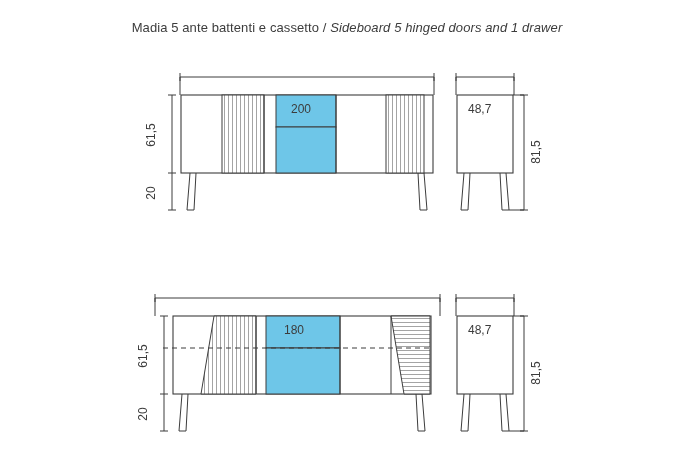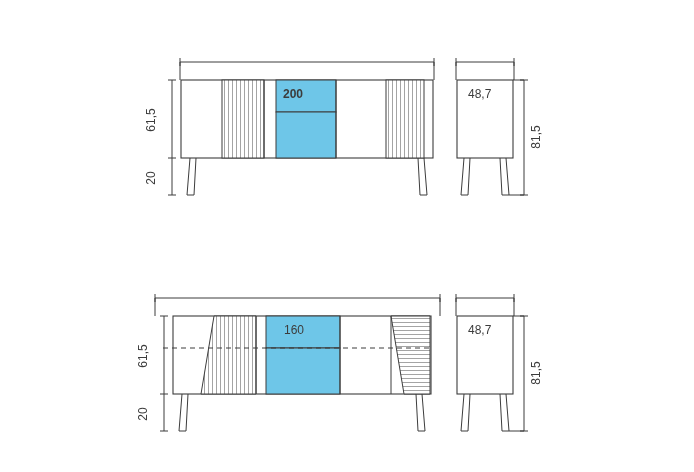--- a/index.html
+++ b/index.html
@@ -59,20 +59,23 @@
     overflow: visible;
   }
 </style>
 </head>
 <body>
 
 <div class="page">
 
   <div class="block" style="top:20px;">
 
+    <div class="caption">
+      <span class="it">Madia 5 ante battenti e cassetto</span><span class="sep"> / </span><span class="en">Sideboard 5 hinged doors and 1 drawer</span>
+    </div>
 
     <div class="drawing" style="margin-top:14px;">
 
       <svg width="694" height="180" viewBox="0 0 694 180">
         <defs>
           <pattern id="hatchA" width="4" height="4" patternUnits="userSpaceOnUse">
             <rect width="4" height="4" fill="#ffffff"></rect>
             <line x1="0" y1="0" x2="0" y2="4" stroke="#8d8d8d" stroke-width="1.6"></line>
           </pattern>
           <pattern id="hatchH" width="4" height="4" patternUnits="userSpaceOnUse">
@@ -144,21 +147,21 @@
 
         <g stroke="#3c3c3c" stroke-width="1" fill="none">
           <line x1="524" y1="46" x2="524" y2="161"></line>
           <line x1="520" y1="46" x2="528" y2="46"></line>
           <line x1="520" y1="161" x2="528" y2="161"></line>
           <line x1="513" y1="46" x2="524" y2="46"></line>
           <line x1="509" y1="161" x2="524" y2="161"></line>
         </g>
       </svg>
 
-      <div class="dim-label" style="left:283px; top:53px;font-weight:bold;">200</div>
+      <div class="dim-label" style="left:291px; top:53px;">200</div>
       <div class="dim-label vert" style="left:131px; top:79px; width:40px; text-align:center;">61,5</div>
       <div class="dim-label vert" style="left:137px; top:137px; width:28px; text-align:center;">20</div>
       <div class="dim-label" style="left:468px; top:53px;">48,7</div>
       <div class="dim-label vert" style="left:516px; top:96px; width:40px; text-align:center;">81,5</div>
     </div>
   </div>
 
   <div class="block" style="top:256px;">
 
 
@@ -232,21 +235,21 @@
 
         <g stroke="#3c3c3c" stroke-width="1" fill="none">
           <line x1="524" y1="46" x2="524" y2="161"></line>
           <line x1="520" y1="46" x2="528" y2="46"></line>
           <line x1="520" y1="161" x2="528" y2="161"></line>
           <line x1="513" y1="46" x2="524" y2="46"></line>
           <line x1="509" y1="161" x2="524" y2="161"></line>
         </g>
       </svg>
 
-      <div class="dim-label" style="left:284px; top:53px;">160</div>
+      <div class="dim-label" style="left:284px; top:53px;">180</div>
       <div class="dim-label vert" style="left:123px; top:79px; width:40px; text-align:center;">61,5</div>
       <div class="dim-label vert" style="left:129px; top:137px; width:28px; text-align:center;">20</div>
       <div class="dim-label" style="left:468px; top:53px;">48,7</div>
       <div class="dim-label vert" style="left:516px; top:96px; width:40px; text-align:center;">81,5</div>
     </div>
   </div>
 
 </div>
 
 </body></html>

